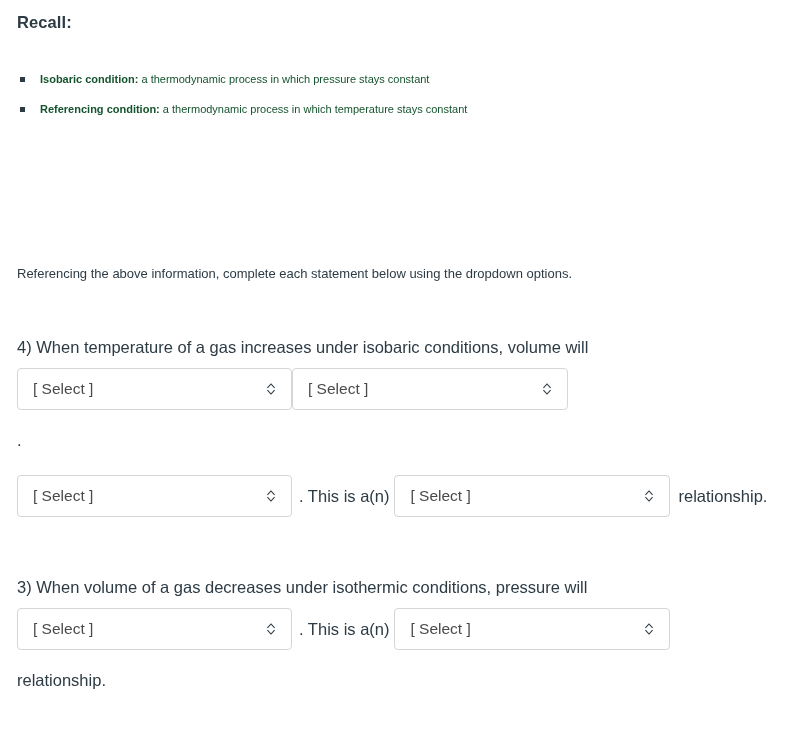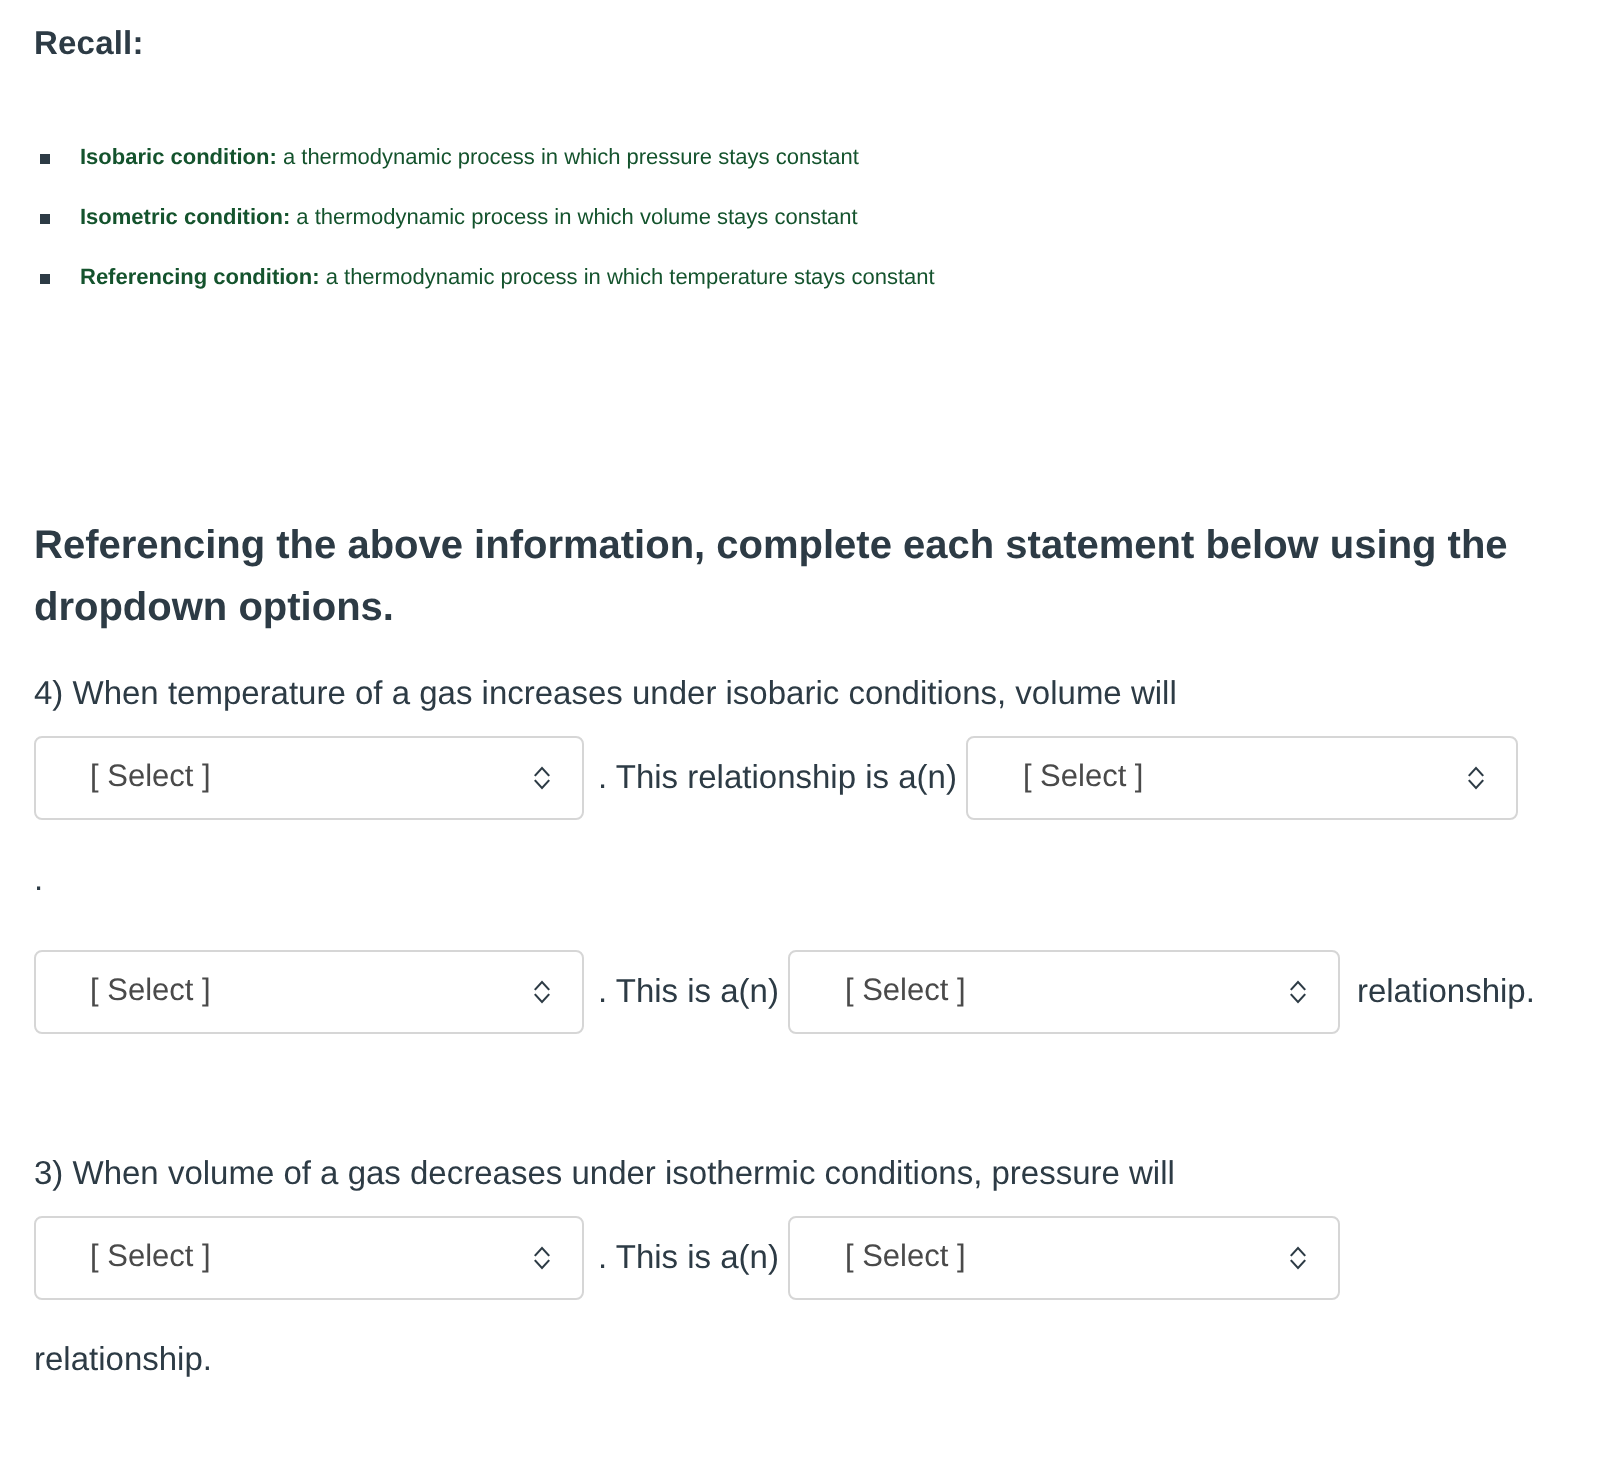--- a/index.html
+++ b/index.html
@@ -66,24 +66,23 @@
   .definition-desc {
     font-weight: normal;
   }
 
   
   .intro-paragraph {
     position: absolute;
     left: 17px;
     top: 258px;
     width: 770px;
-    font-size: 20px;
+    font-size: 13px;
     line-height: 31px;
     color: #2d3b45;
-    font-weight: bold;
   }
 
   
   .question-block {
     position: absolute;
     left: 17px;
     width: 775px;
   }
   .question-prompt {
     font-size: 16.5px;
@@ -113,21 +112,20 @@
   .select-control {
     position: relative;
     box-sizing: border-box;
     height: 42px;
     border: 1px solid #d6d6d6;
     border-radius: 4px;
     background: #ffffff;
     display: flex;
     align-items: center;
     flex: none;
-    padding-left: 12px;
   }
   .select-control .select-value {
     font-size: 15.5px;
     color: #4a4a4a;
     padding-left: 15px;
     white-space: nowrap;
   }
   .select-control .chevron-updown-icon {
     position: absolute;
     right: 14px;
@@ -164,42 +162,38 @@
 
 <div class="page">
 
   <div class="recall-heading">Recall:</div>
 
   <ul class="definitions-list">
     <li class="definition-item">
       <span class="bullet-square"></span><span class="definition-term">Isobaric condition:</span><span class="definition-desc"> a thermodynamic process in which pressure stays constant</span>
     </li>
     <li class="definition-item">
-      <span class="bullet-square"></span><span class="definition-term">Isometric condition:</span><span class="definition-desc"> a thermodynamic process in which volume stays constant</span>
-    </li>
-    <li class="definition-item">
       <span class="bullet-square"></span><span class="definition-term">Referencing condition:</span><span class="definition-desc"> a thermodynamic process in which temperature stays constant</span>
     </li>
   </ul>
 
   <div class="intro-paragraph">Referencing the above information, complete each statement below using the dropdown options.</div>
 
   <div class="question-block" style="top: 333px;">
     <div class="question-prompt">4) When temperature of a gas increases under isobaric conditions, volume will</div>
     <div class="answer-row">
 
       <div class="select-control select-width-lg">
         <span class="select-value">[ Select ]</span>
         <svg class="chevron-updown-icon" viewBox="0 0 12 16">
           <path d="M6 2.2 L10 6.6 L9.2 7.3 L6 3.8 L2.8 7.3 L2 6.6 Z" fill="#2d3b45"></path>
           <path d="M6 13.8 L2 9.4 L2.8 8.7 L6 12.2 L9.2 8.7 L10 9.4 Z" fill="#2d3b45"></path>
         </svg>
       </div>
 
-      <span class="inline-text before-second">. This relationship is a(n)</span>
 
       <div class="select-control select-width-md">
         <span class="select-value">[ Select ]</span>
         <svg class="chevron-updown-icon" viewBox="0 0 12 16">
           <path d="M6 2.2 L10 6.6 L9.2 7.3 L6 3.8 L2.8 7.3 L2 6.6 Z" fill="#2d3b45"></path>
           <path d="M6 13.8 L2 9.4 L2.8 8.7 L6 12.2 L9.2 8.7 L10 9.4 Z" fill="#2d3b45"></path>
         </svg>
       </div>
 
     </div>

